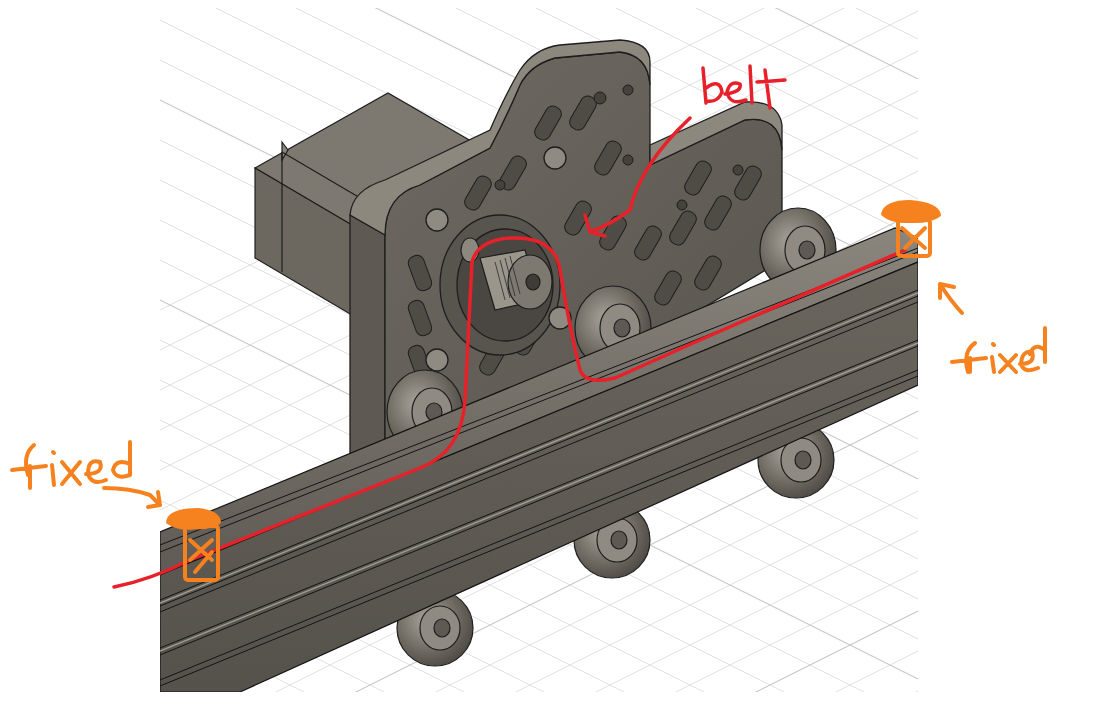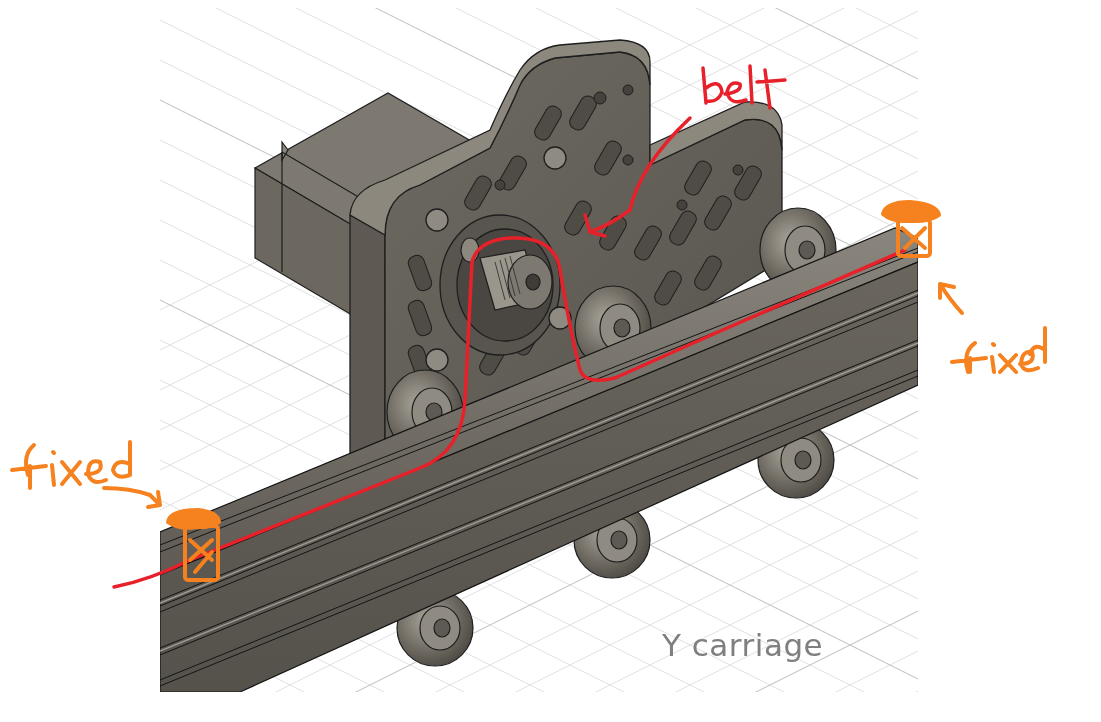--- a/index.html
+++ b/index.html
@@ -194,14 +194,13 @@
   <g fill="none" stroke="#f5821f" stroke-width="4" stroke-linecap="round" stroke-linejoin="round">
     <path d="M28,475 Q22,455 34,445 M12,470 L46,466 M30,466 L30,488 M52,465 L54,485 M53,452 L54,453 M62,462 L80,484 M80,462 L62,484 M86,474 Q104,474 100,462 Q88,458 88,474 Q92,486 106,480 M130,442 L130,475 M130,464 Q116,458 113,470 Q116,480 130,475"></path>
     <path d="M104,488 Q130,488 150,495 L160,505 M160,505 L148,507 M160,505 L158,492"></path>
   </g>
   <g fill="none" stroke="#f5821f" stroke-width="4" stroke-linecap="round" stroke-linejoin="round">
     <path d="M968,372 Q962,352 975,343 M952,362 L986,358 M970,358 L970,372 M992,357 L994,372 M993,344 L994,345 M1000,355 L1016,372 M1016,355 L1000,372 M1020,364 Q1036,364 1032,352 Q1022,350 1021,364 Q1024,374 1038,368 M1045,328 L1045,362 M1045,350 Q1034,342 1030,354"></path>
     <path d="M962,313 Q950,300 940,284 M940,284 L940,298 M940,284 L954,287"></path>
   </g>
 </svg>
 
-<div class="caption">Y carriage</div>
 </div>
 
 </body></html>

